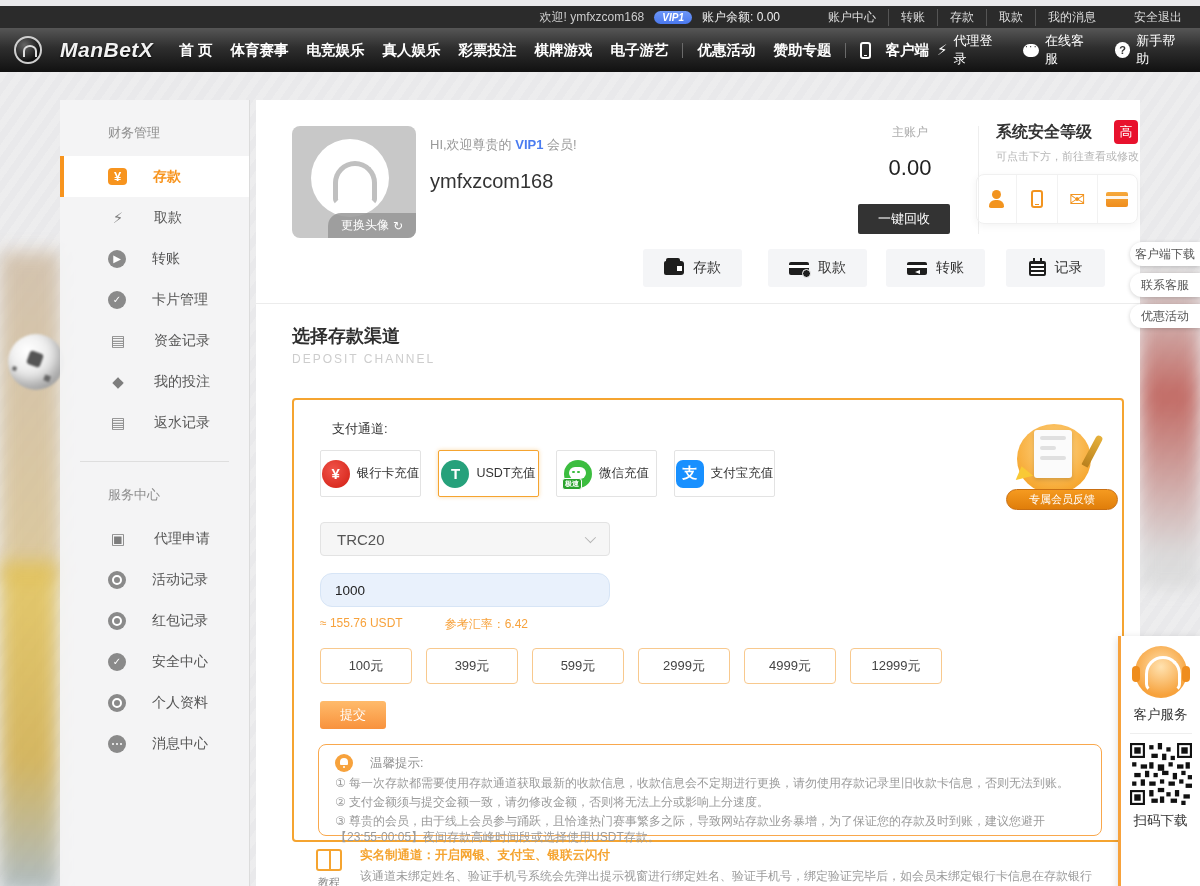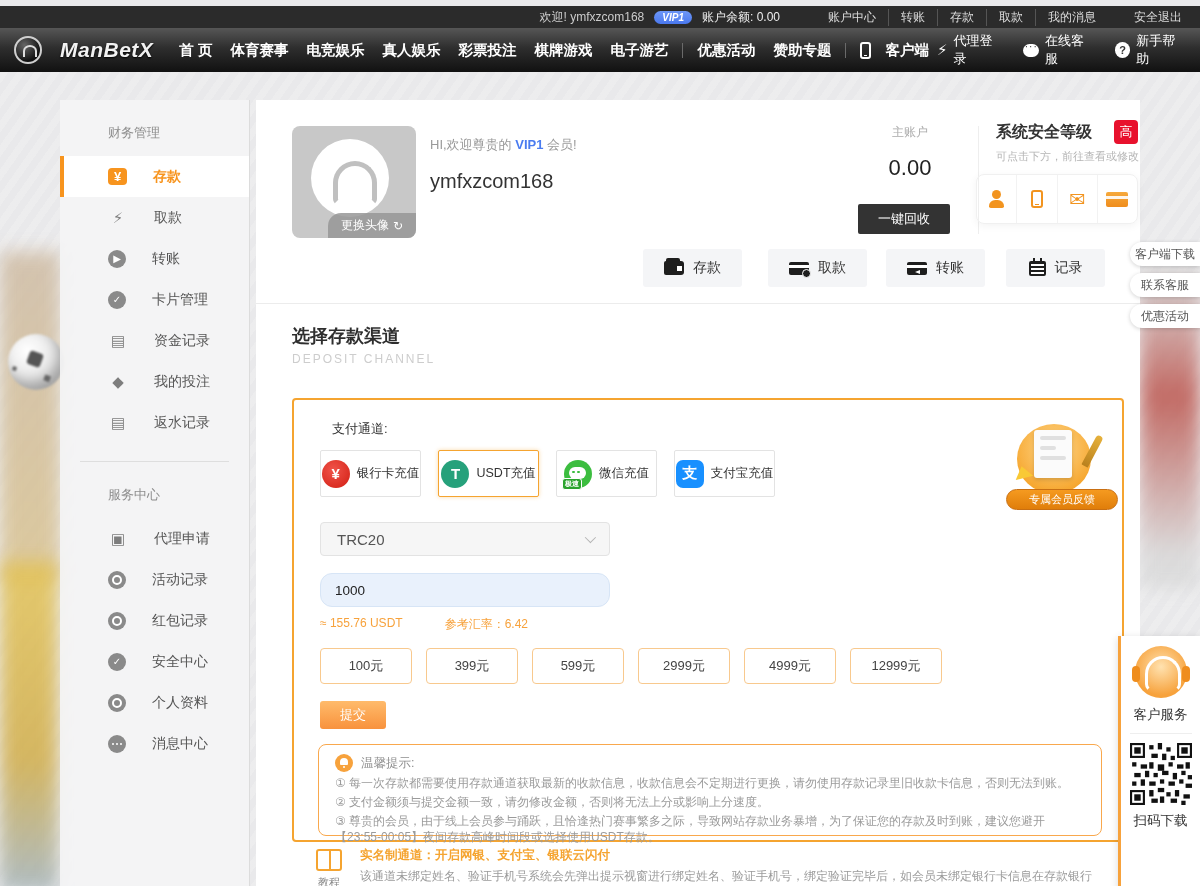--- a/index.html
+++ b/index.html
@@ -138,21 +138,21 @@
   .sel { position:absolute; left:26px; top:122px; width:290px; height:34px; background:#f6f6f6; border:1px solid #e3e3e3; border-radius:4px; display:flex; align-items:center; padding-left:16px; font-size:15px; color:#555; cursor:pointer; }
   .chev { position:absolute; right:16px; top:12px; width:8px; height:8px; border-right:1.5px solid #b5b5b5; border-bottom:1.5px solid #b5b5b5; transform:rotate(45deg) translateY(-2px); }
   .amt { position:absolute; left:26px; top:173px; width:290px; height:34px; background:#e9f1fc; border:1px solid #d7e5f6; border-radius:12px; display:flex; align-items:center; padding-left:14px; font-size:13.5px; color:#222; cursor:text; }
   .est { position:absolute; left:26px; top:216px; font-size:12px; color:#f7a23c; display:flex; gap:42px; }
 
   .quick { position:absolute; left:26px; top:248px; }
   .qbtn { position:absolute; top:0; width:92px; height:36px; background:#fff; border:1px solid #f8c98e; border-radius:4px; font-size:13px; color:#444; cursor:pointer; font-family:inherit;}
   .submit-btn { position:absolute; left:26px; top:301px; width:66px; height:28px; border:none; border-radius:3px; background:linear-gradient(180deg,#ffbb6b,#f8923d); color:#fff; font-size:13px; cursor:pointer; font-family:inherit;}
 
   .tips { position:absolute; left:24px; top:344px; width:784px; height:92px; border:1px solid #f9a84d; border-radius:8px; padding:9px 16px; }
-  .tips-head { display:flex; align-items:center; gap:8px; font-size:12.5px; color:#8d8d8d; }
+  .tips-head { display:flex; align-items:center; gap:17px; font-size:12.5px; color:#8d8d8d; }
   .bell-ico { width:18px; height:18px; border-radius:50%; background:#f7a23c; position:relative; flex:0 0 auto;}
   .bell-ico::before { content:""; position:absolute; left:5px; top:4px; width:8px; height:7px; background:#fff; border-radius:4px 4px 1px 1px; }
   .bell-ico::after { content:""; position:absolute; left:8px; top:12px; width:2px; height:2px; border-radius:50%; background:#fff; }
   .tips p { font-size:12px; color:#9b9b9b; line-height:16.5px; margin-top:2.5px; }
 
   .tut { position:absolute; left:60px; top:747px; width:780px; }
   .book-ico { position:absolute; left:0; top:2px; width:26px; height:22px; border:2px solid #f5a430; border-radius:3px; }
   .book-ico::after { content:""; position:absolute; left:11px; top:0; width:2px; height:18px; background:#f5a430; }
   .tut-tag { position:absolute; left:2px; top:28px; font-size:11px; color:#888; }
   .tut-title { position:absolute; left:44px; top:0; font-size:12.5px; font-weight:bold; color:#f5a430; white-space:nowrap; }

